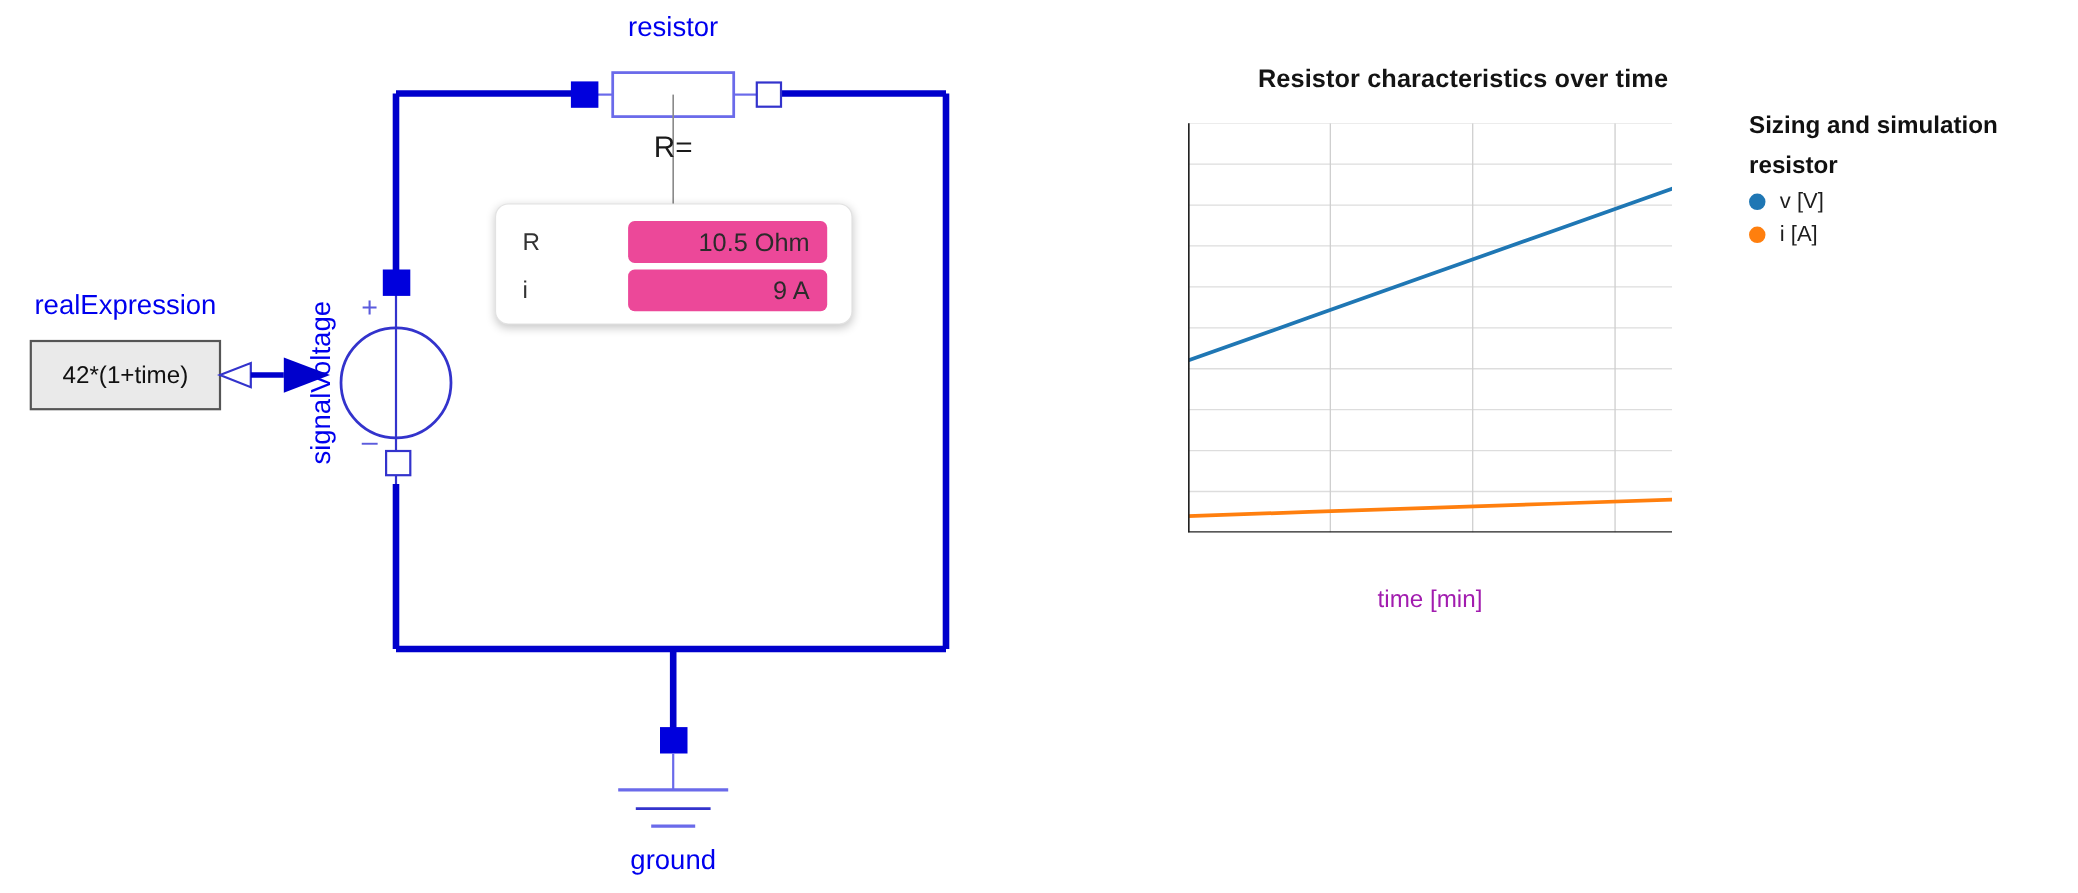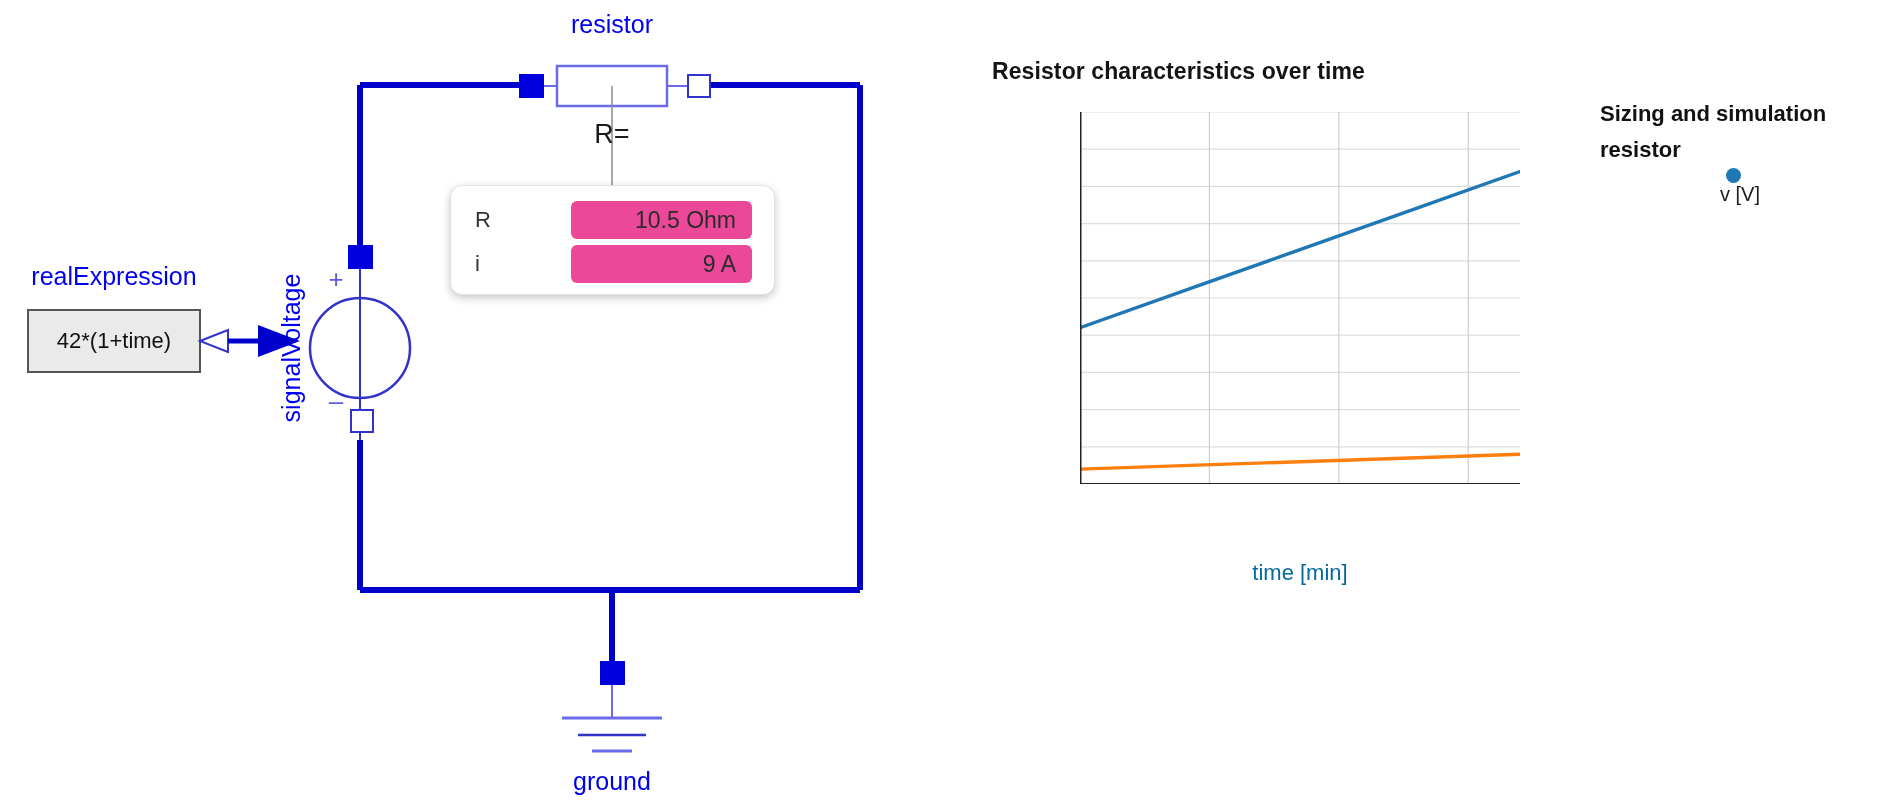--- a/index.html
+++ b/index.html
@@ -38,47 +38,46 @@
   .param-val{
     flex:1 1 auto;background:#ec4899;border-radius:6px;height:38px;
     display:flex;align-items:center;justify-content:flex-end;
     padding-right:16px;box-sizing:border-box;
     font-size:23px;color:#2b2b2b;white-space:pre;
   }
 
   
   #chart-panel{position:absolute;left:980px;top:40px;width:909px;height:560px;}
   #chart-title{
-    position:absolute;left:12px;top:18px;width:700px;text-align:left;
+    position:absolute;left:0;top:18px;width:700px;text-align:center;
     font-size:23px;font-weight:bold;color:#141414;letter-spacing:.1px;
   }
   #plot-area{position:absolute;left:100px;top:72px;width:440px;height:372px;}
   #plot-svg{position:absolute;left:0;top:0;}
 
   .ytick{
     fill:#3c3c3c;font-size:20px;font-family:"Liberation Sans",sans-serif;
     text-anchor:end;
   }
   .xtick{
     fill:#3c3c3c;font-size:20px;font-family:"Liberation Sans",sans-serif;
     text-anchor:middle;
   }
   #xaxis-label{
-    position:absolute;left:60px;top:520px;width:520px;text-align:center;
-    font-size:22px;color:#0369a1;
+    position:absolute;left:60px;top:492px;width:520px;text-align:center;
+    font-size:22px;color:#a21caf;
   }
 
   
   #legend{position:absolute;left:610px;top:56px;width:300px;}
   .legend-heading{
     font-size:22px;font-weight:bold;color:#111111;line-height:36px;
     white-space:nowrap;
-    margin-left:10px;
-  }
-  .legend-item{display:flex;align-items:center;height:30px;flex-direction:column;}
+  }
+  .legend-item{display:flex;align-items:center;height:30px;}
   .legend-dot{
     width:15px;height:15px;border-radius:50%;margin-right:13px;flex:0 0 auto;
   }
   .legend-text{font-size:20px;color:#1d1d1d;}
 </style>
 </head>
 <body>
 
 <div class="stage">
 
@@ -200,16 +199,20 @@
 
     <div id="xaxis-label">time [min]</div>
 
     <div id="legend">
       <div class="legend-heading">Sizing and simulation</div>
       <div class="legend-heading">resistor</div>
       <div class="legend-item">
         <span class="legend-dot" style="background: rgb(31, 119, 180);"></span>
         <span class="legend-text">v [V]</span>
       </div>
+      <div class="legend-item">
+        <span class="legend-dot" style="background: rgb(255, 127, 14);"></span>
+        <span class="legend-text">i [A]</span>
+      </div>
     </div>
   </div>
 
 </div>
 
 </body></html>

